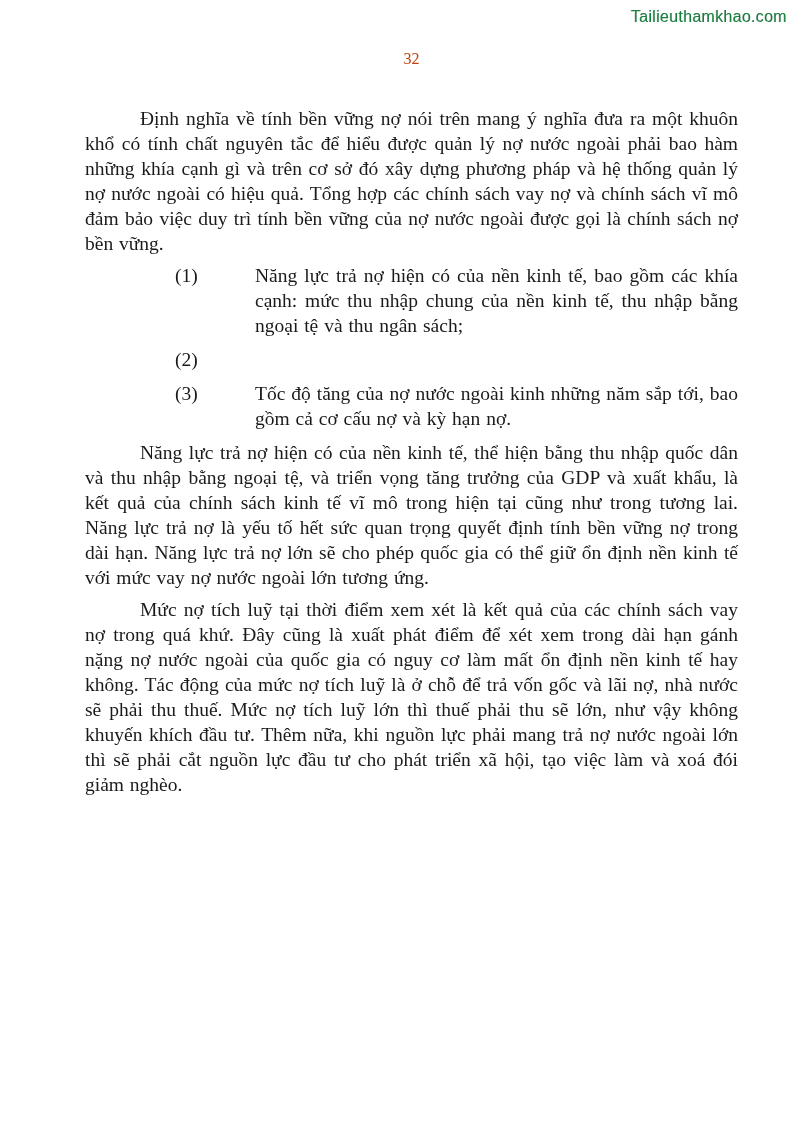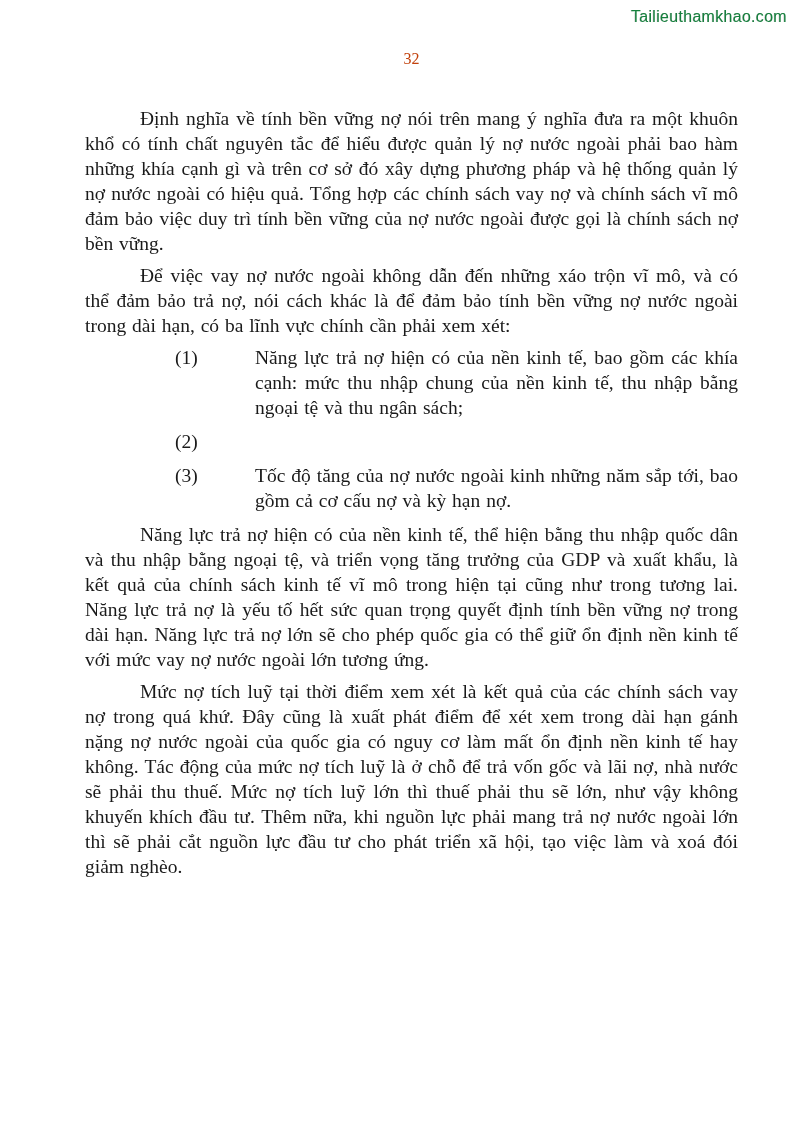--- a/index.html
+++ b/index.html
@@ -69,21 +69,20 @@
 <div class="page">
 
   <div class="watermark">Tailieuthamkhao.com</div>
 
   <div class="page-number">32</div>
 
   <div class="body-text">
 
     <p class="para">Định nghĩa về tính bền vững nợ nói trên mang ý nghĩa đưa ra một khuôn khổ có tính chất nguyên tắc để hiểu được quản lý nợ nước ngoài phải bao hàm những khía cạnh gì và trên cơ sở đó xây dựng phương pháp và hệ thống quản lý nợ nước ngoài có hiệu quả. Tổng hợp các chính sách vay nợ và chính sách vĩ mô đảm bảo việc duy trì tính bền vững của nợ nước ngoài được gọi là chính sách nợ bền vững.</p>
 
-    <p class="para">Để việc vay nợ nước ngoài không dẫn đến những xáo trộn vĩ mô, và có thể đảm bảo trả nợ, nói cách khác là để đảm bảo tính bền vững nợ nước ngoài trong dài hạn, có ba lĩnh vực chính cần phải xem xét:</p>
 
     <div class="num-list">
 
       <div class="num-item">
         <span class="marker">(1)</span>
         <span class="item-text">Năng lực trả nợ hiện có của nền kinh tế, bao gồm các khía cạnh: mức thu nhập chung của nền kinh tế, thu nhập bằng ngoại tệ và thu ngân sách;</span>
       </div>
 
       <div class="num-item">
         <span class="marker">(2)</span>

